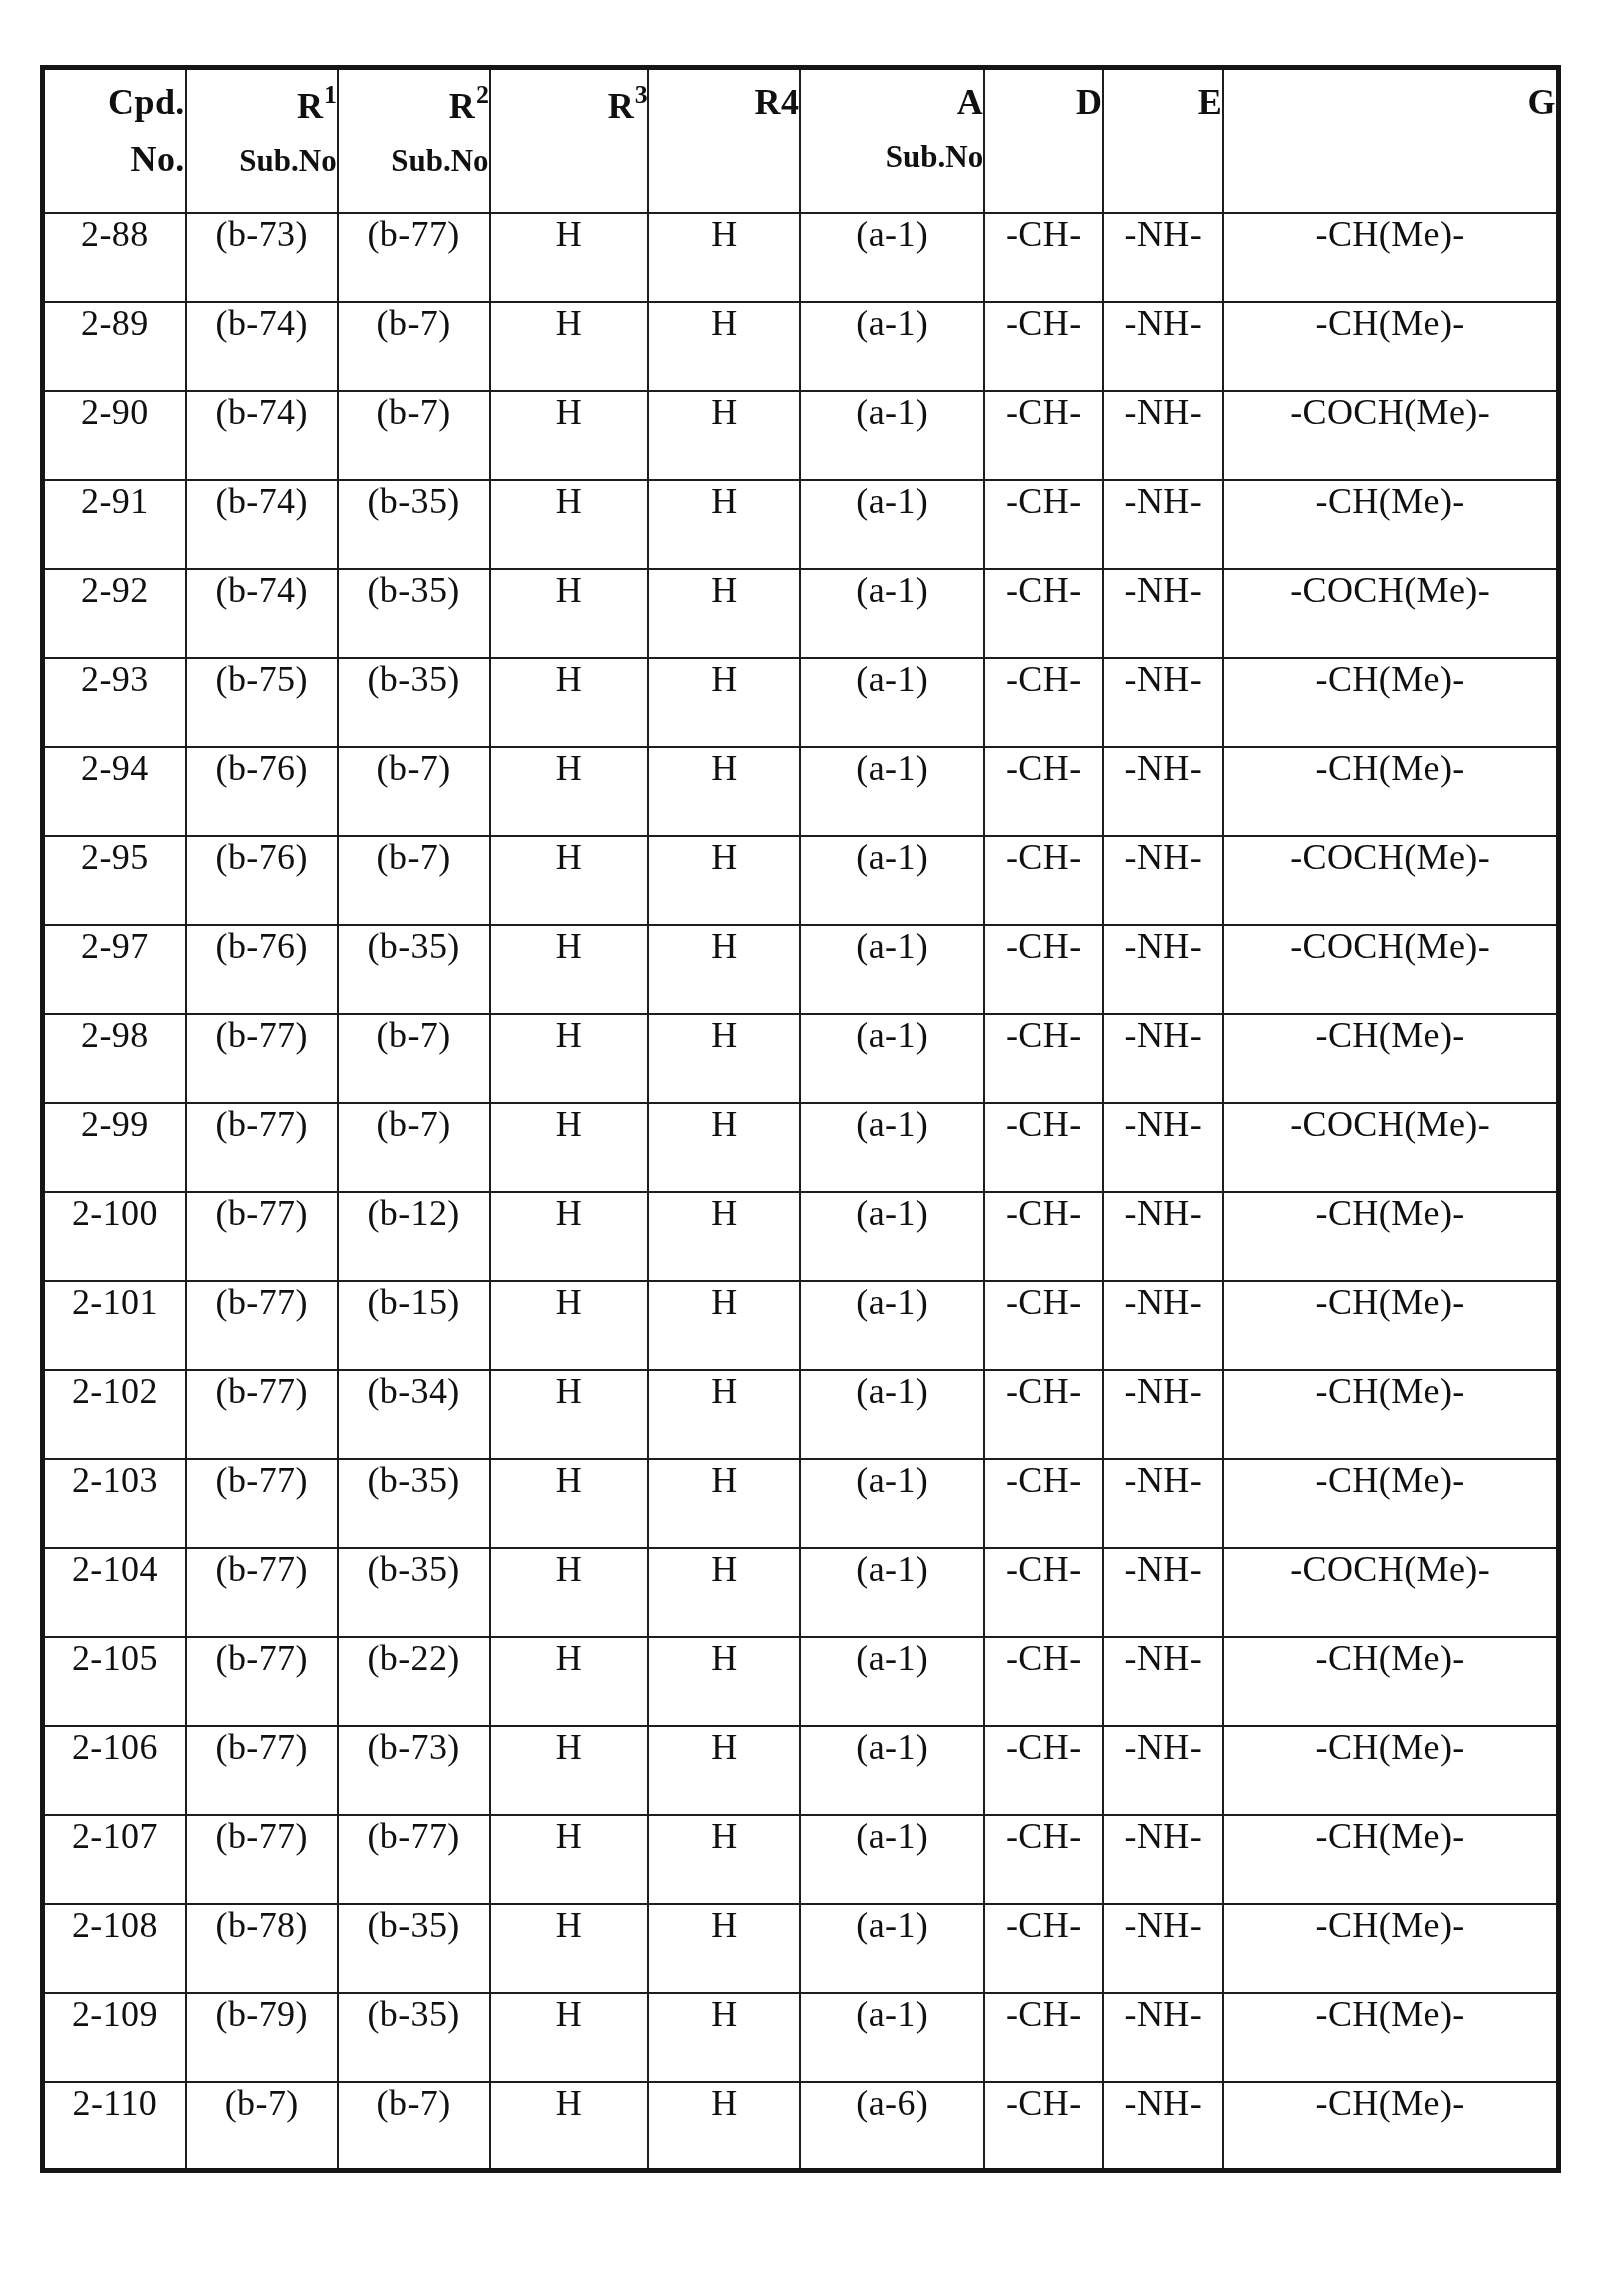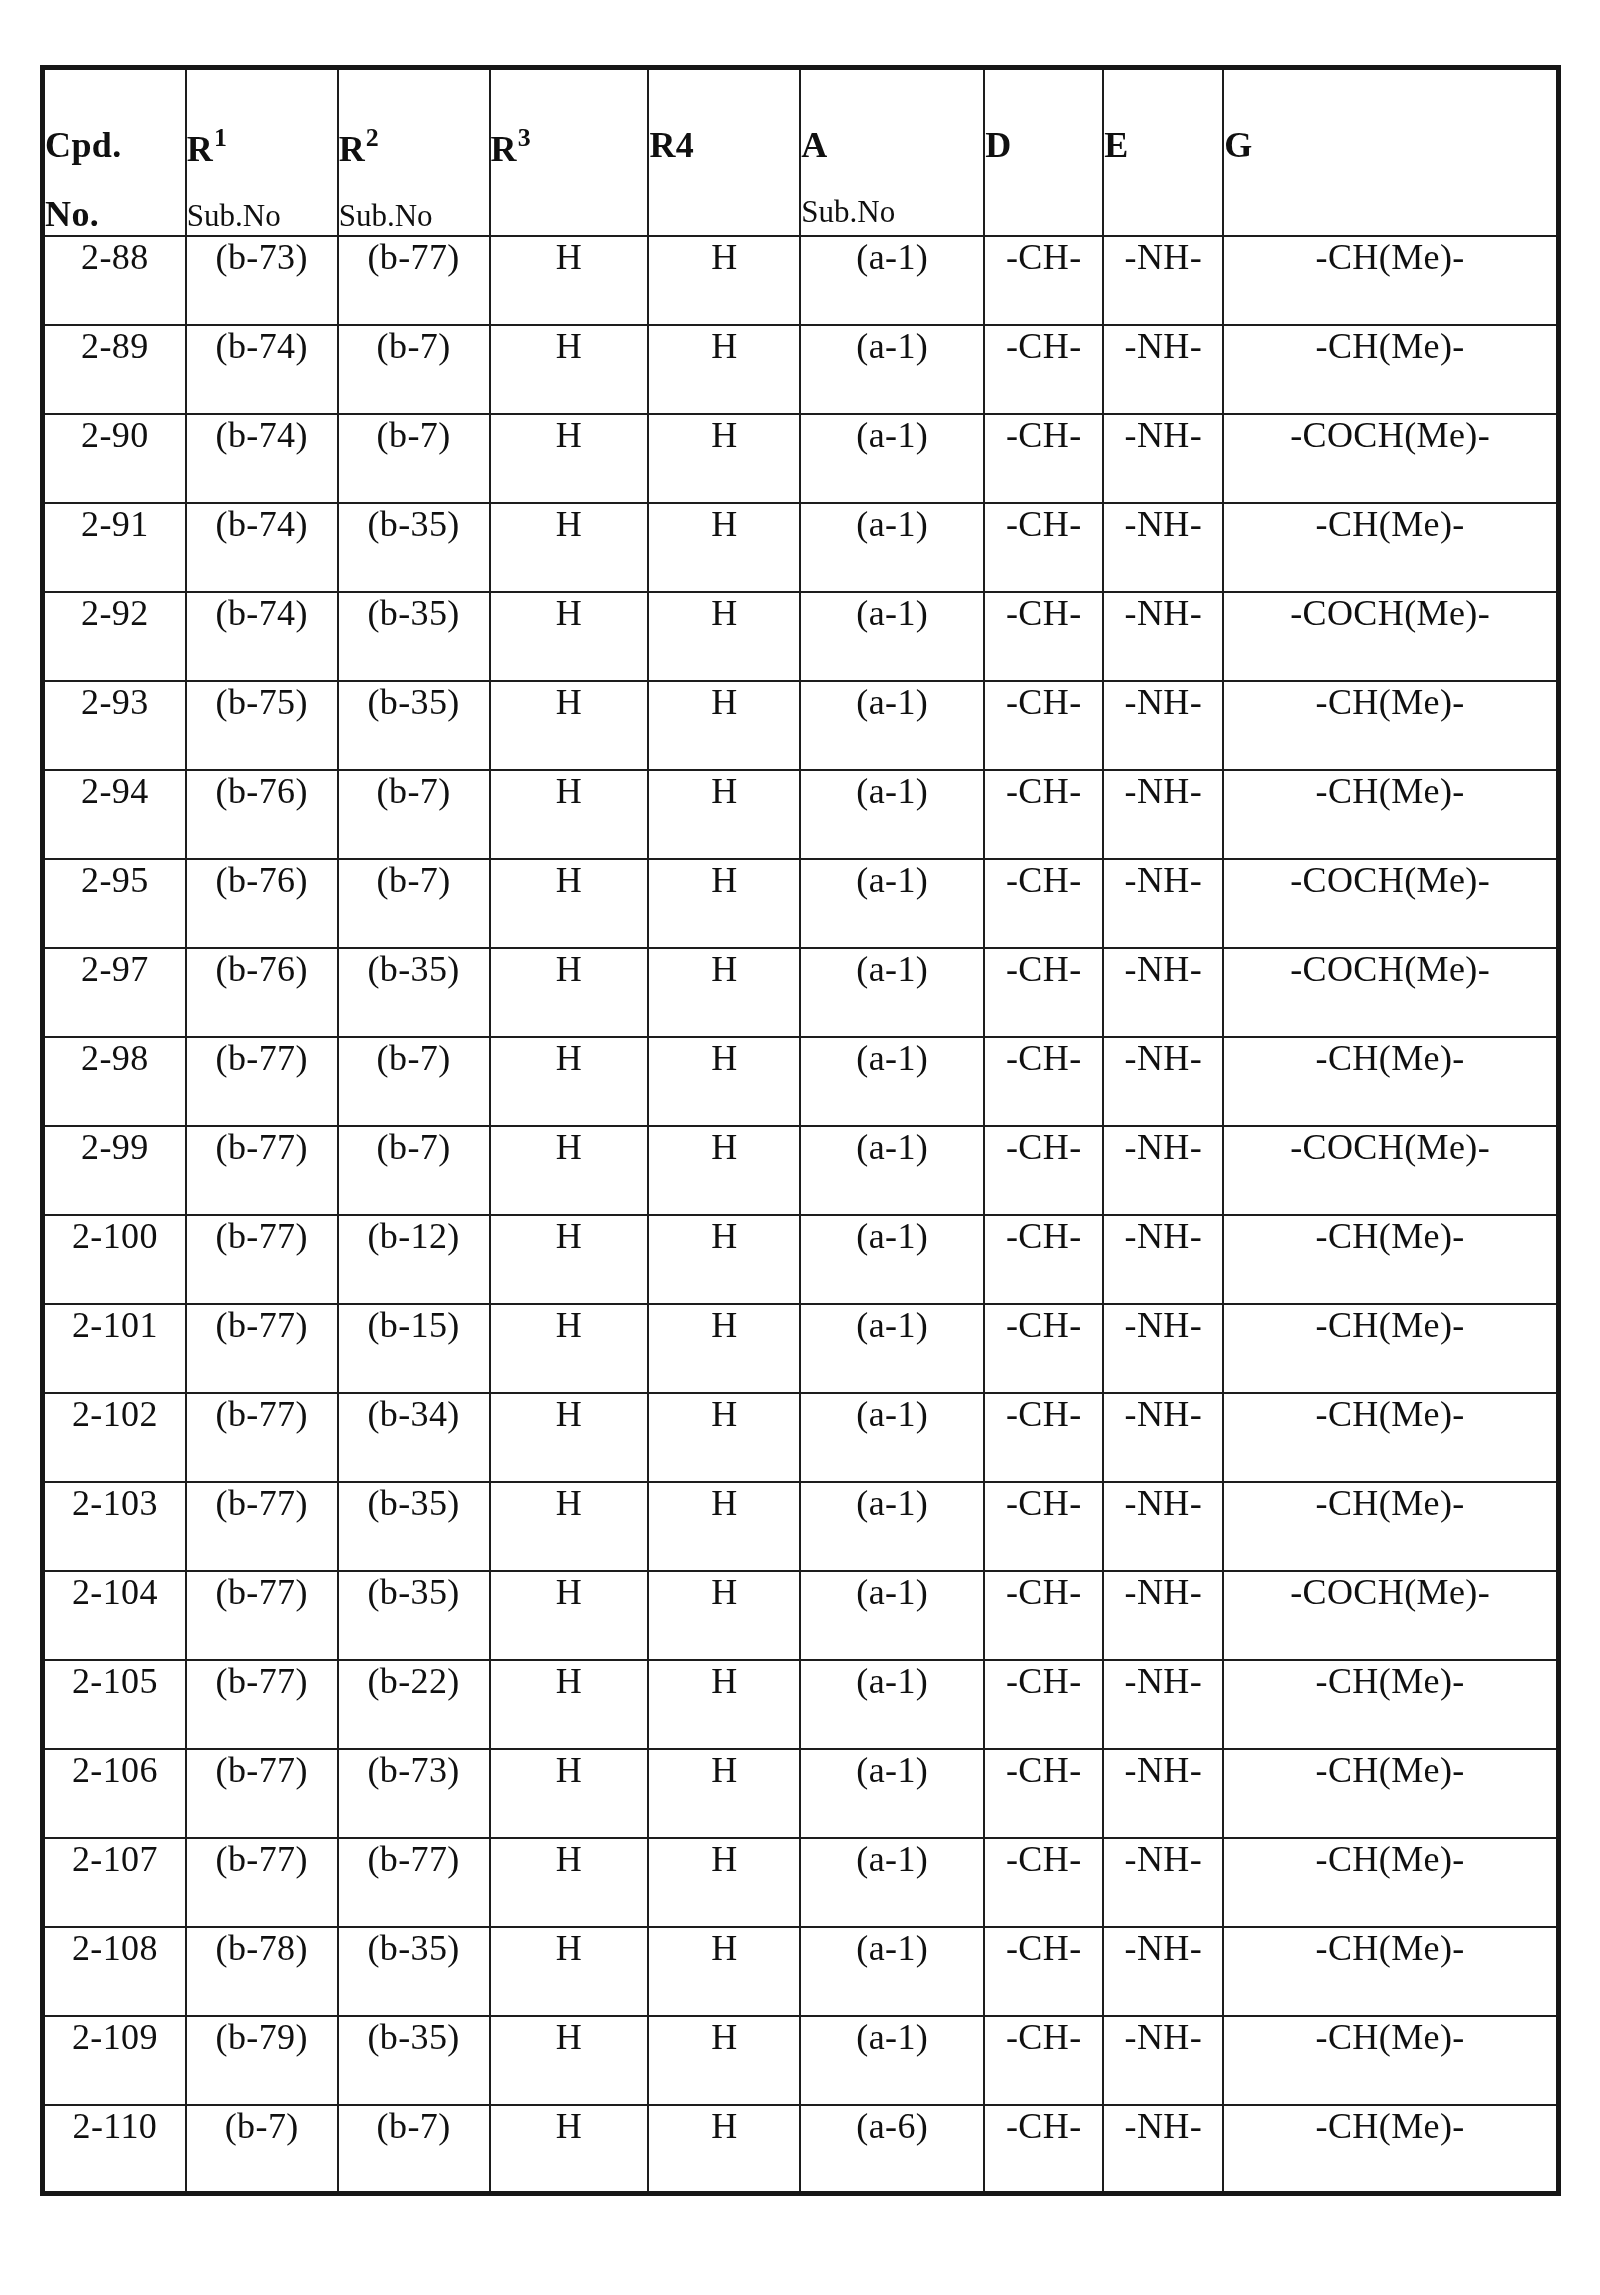--- a/index.html
+++ b/index.html
@@ -43,35 +43,34 @@
     border-bottom: 6.3px solid #161616;
     vertical-align: top;
     text-align: center;
     font-weight: bold;
     font-size: 36px;
     letter-spacing: 0.4px;
   }
   .hwrap {
     display: flex;
     flex-direction: column;
-    align-items: flex-start;
-    row-gap: 30px;
+    align-items: flex-end;
+    row-gap: 18px;
     padding-top: 12.5px;
     line-height: 1.1;
-    margin-top: 43px;
   }
   .hline sup {
     font-size: 0.72em;
     position: relative;
     top: -1.6px;
     left: 0.8px;
   }
   .subno {
     font-size: 31px;
-    font-weight: normal;
+    font-weight: bold;
     letter-spacing: 0px;
   }
   tbody td {
     vertical-align: top;
     text-align: center;
     font-size: 36px;
     line-height: 1.15;
     padding-top: 12.5px;
     font-weight: normal;
     letter-spacing: 0.4px;

